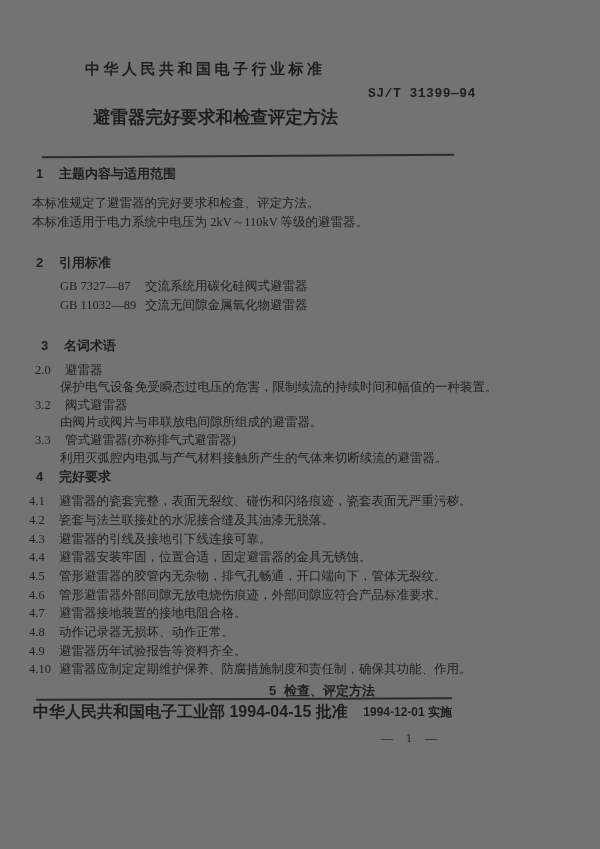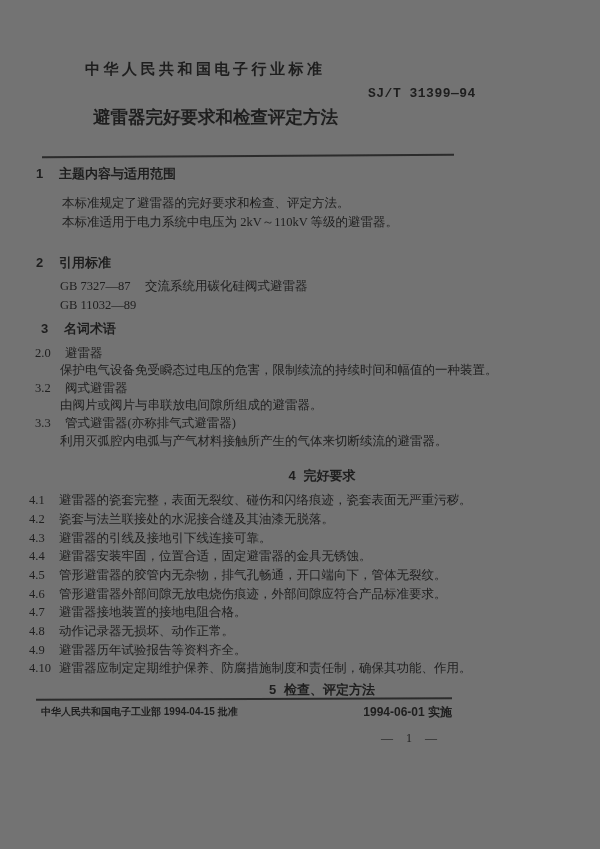--- a/index.html
+++ b/index.html
@@ -51,27 +51,27 @@
   .sec-heading {
     padding-left: 36px;
     font-family: "Liberation Sans", "DejaVu Sans", sans-serif;
     font-weight: bold;
     font-size: 13px;
     line-height: 16px;
   }
   .sec-heading .sec-no { display: inline-block; min-width: 23px; }
   .h-sec1 { margin-top: 9px; }
   .h-sec2 { margin-top: 24px; }
-  .h-sec3 { margin-top: 5px; padding-left: 41px; }
-  .h-sec4 { margin-top: 18px; text-align: center; }
+  .h-sec3 { margin-top: 22px; padding-left: 41px; }
+  .h-sec4 { margin-top: 2px; }
   .h-sec5 { margin-top: 4px; text-align: center; }
 
   .body-block { font-size: 12.5px; }
   .paras { margin-top: 12px; }
-  .paras p { padding-left: 62px; line-height: 18.5px; }
+  .paras p { padding-left: 32px; line-height: 18.5px; }
 
   .gb-list { margin-top: 6px; }
   .gb-row { display: flex; padding-left: 60px; line-height: 19.3px; }
   .gb-code { width: 85px; flex: 0 0 85px; }
 
   .terms { margin-top: 8px; }
   .terms > div { line-height: 17.6px; }
   .term-head { padding-left: 35px; }
   .term-def { padding-left: 60px; }
 
@@ -81,24 +81,24 @@
 
   
   .rule-bottom {
     position: absolute;
     top: 698px; left: 36px;
     width: 416px;
     transform: rotate(-0.2deg);
   }
   .footer-approval {
     position: absolute;
-    top: 704px; left: 41px;
-    font-family: "Liberation Sans", "DejaVu Sans", sans-serif;
-    font-weight: bold;
-    font-size: 10px;
+    top: 704px; left: 33px;
+    font-family: "Liberation Sans", "DejaVu Sans", sans-serif;
+    font-weight: bold;
+    font-size: 16px;
     line-height: 16px;
   }
   .footer-impl {
     position: absolute;
     top: 704px; right: 148px;
     font-family: "Liberation Sans", "DejaVu Sans", sans-serif;
     font-weight: bold;
     font-size: 12px;
     line-height: 16px;
   }
@@ -133,20 +133,21 @@
     <div class="sec-heading h-sec2">
       <span class="sec-no">2</span><span>引用标准</span>
     </div>
     <div class="gb-list">
       <div class="gb-row">
         <span class="gb-code">GB 7327—87</span>
         <span class="gb-name">交流系统用碳化硅阀式避雷器</span>
       </div>
       <div class="gb-row">
         <span class="gb-code">GB 11032—89</span>
+        <span class="gb-name">交流无间隙金属氧化物避雷器</span>
       </div>
     </div>
 
     <div class="sec-heading h-sec3">
       <span class="sec-no">3</span><span>名词术语</span>
     </div>
     <div class="terms">
       <div class="term-head">
         <span class="item-no">2.0</span><span>避雷器</span>
       </div>
@@ -198,16 +199,16 @@
     </div>
 
     <div class="sec-heading h-sec5">
       <span class="sec-no">5</span><span>检查、评定方法</span>
     </div>
 
   </div>
 
   <div class="rule rule-bottom"></div>
   <div class="footer-approval">中华人民共和国电子工业部 1994-04-15 批准</div>
-  <div class="footer-impl">1994-06-01 实施</div>
+  <div class="footer-impl">1994-12-01 实施</div>
   <div class="page-number">— 1 —</div>
 
 </div>
 
 </body></html>

